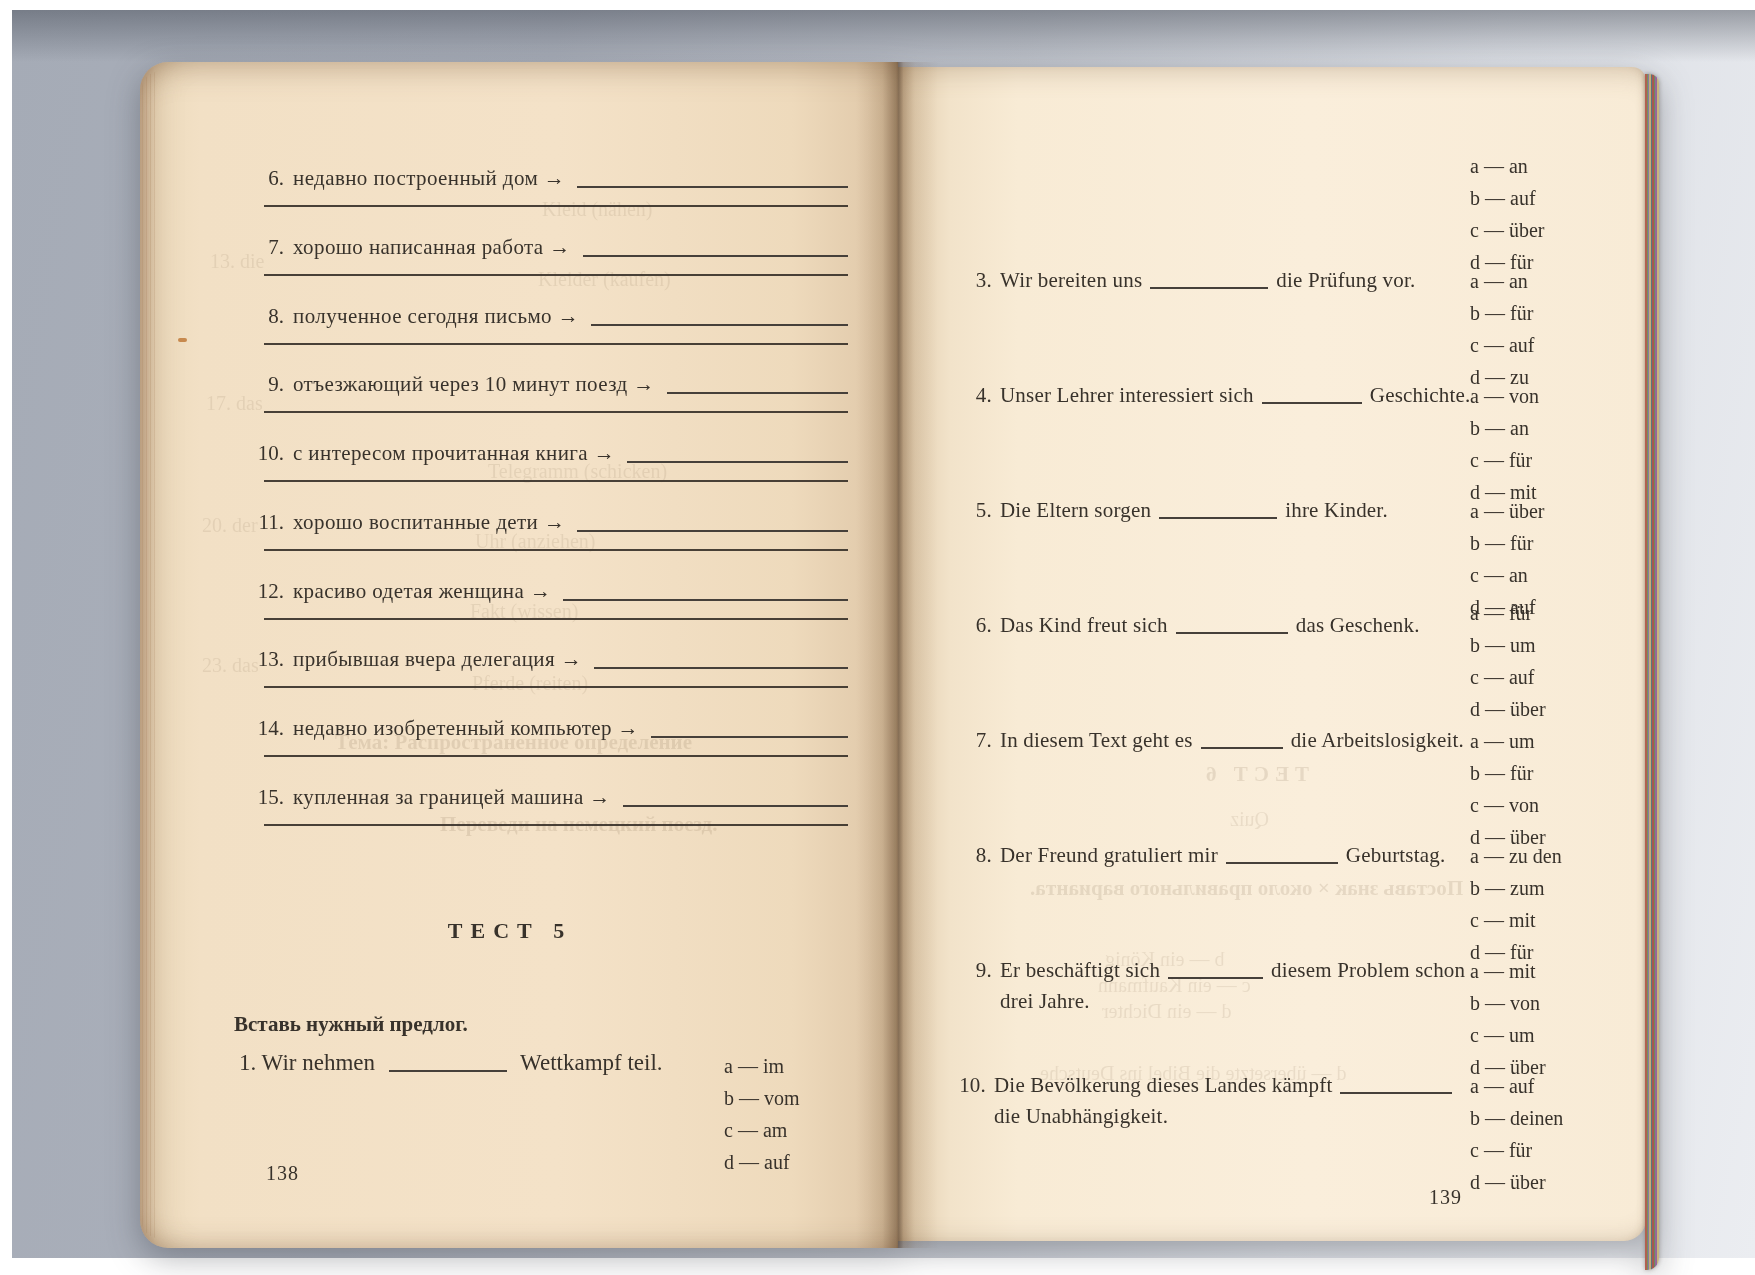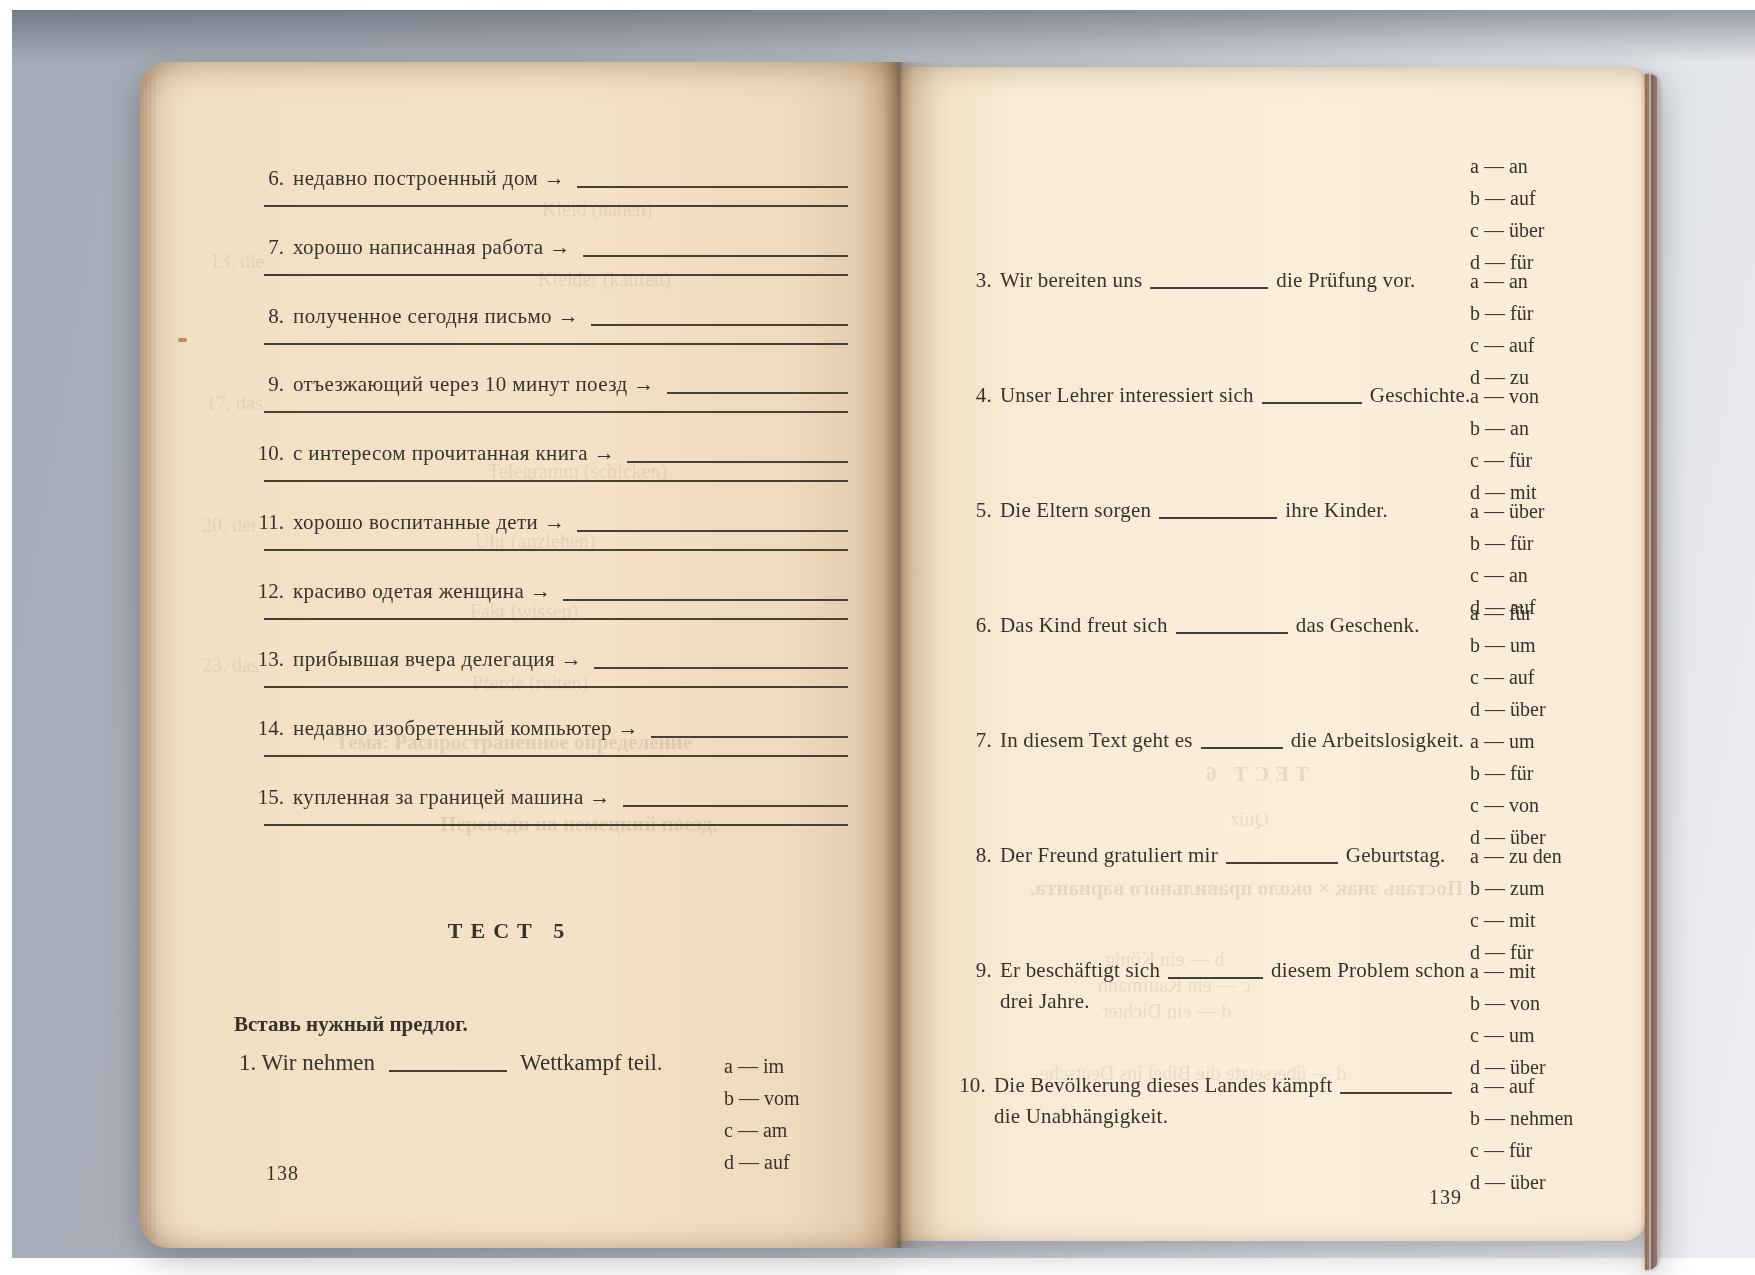--- a/index.html
+++ b/index.html
@@ -298,21 +298,21 @@
       <div class="opt">c — um</div>
       <div class="opt">d — über</div>
     </div>
 
     <div class="r-item" style="top:1008px;left:806px;">
       <div><span class="num">10.</span><span>Die Bevölkerung dieses Landes kämpft</span><span class="blank" style="width:112px;"></span></div>
       <div class="line2">die Unabhängigkeit.</div>
     </div>
     <div class="optcol r-opts" style="top:1008px;">
       <div class="opt">a — auf</div>
-      <div class="opt">b — nehmen</div>
+      <div class="opt">b — deinen</div>
       <div class="opt">c — für</div>
       <div class="opt">d — über</div>
     </div>
 
     <div class="pageno pageno-r">139</div>
 
   </div>
 </div>
 
 </body></html>

